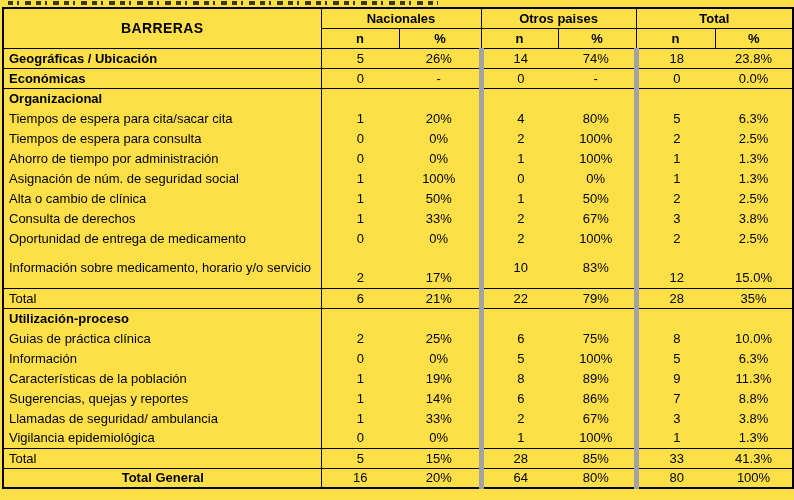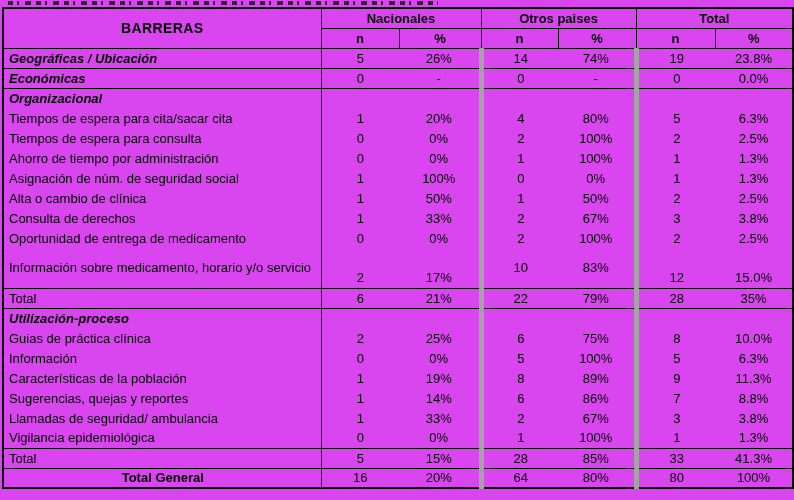--- a/index.html
+++ b/index.html
@@ -1,19 +1,19 @@
 <!DOCTYPE html>
 <html><head>
 <meta charset="utf-8">
 <style>
   * { box-sizing: border-box; }
   html, body { margin: 0; padding: 0; background: #ffffff; }
   .page {
     width: 794px; height: 500px; overflow: hidden;
-    background: #d946ef; color: #000;
+    background: #fde047; color: #000;
     font-family: "Liberation Sans", sans-serif;
     padding: 1px 8px 0 2px;
   }
   
   .top-strip {
     height: 4px; width: 430px; margin: 0 0 2px 6px; opacity: .85;
     background: repeating-linear-gradient(90deg,
       #1a1a1a 0 5px, transparent 5px 9px,
       #1a1a1a 9px 11px, transparent 11px 17px,
       #1a1a1a 17px 23px, transparent 23px 28px);
@@ -26,21 +26,21 @@
   thead th {
     border: 1px solid #000; font-weight: bold;
     text-align: center; height: 20px;
   }
   th.barreras { font-size: 14px; letter-spacing: .4px; }
   tbody td { height: 20px; vertical-align: middle; }
   td.label { text-align: left; border-right: 1px solid #000; padding-left: 5px; }
   td.num { text-align: center; }
   td.col-p1, td.col-p2 { border-right: 5px solid #a3a3a3; }
   tr.line-below td { border-bottom: 1px solid #000; }
-  td.bold { font-weight: bold; font-style: italic; }
+  td.bold { font-weight: bold; }
   td.center { text-align: center; font-weight: bold; }
   tr.tall { height: 40px; }
   tr.tall td.col-n1, tr.tall td.col-p1,
   tr.tall td.col-n3, tr.tall td.col-p3 { vertical-align: bottom; padding-bottom: 3px; }
   tr.tall td.col-n2, tr.tall td.col-p2 { vertical-align: middle; }
 </style>
 </head>
 <body>
 
 <div class="page">
@@ -73,21 +73,21 @@
         <th>%</th>
       </tr>
     </thead>
     <tbody>
         <tr class="line-below">
           <td class="label bold">Geográficas / Ubicación</td>
           <td class="num col-n1">5</td>
           <td class="num col-p1">26%</td>
           <td class="num col-n2">14</td>
           <td class="num col-p2">74%</td>
-          <td class="num col-n3">19</td>
+          <td class="num col-n3">18</td>
           <td class="num col-p3">23.8%</td>
         </tr>
         <tr class="line-below">
           <td class="label bold">Económicas</td>
           <td class="num col-n1">0</td>
           <td class="num col-p1">-</td>
           <td class="num col-n2">0</td>
           <td class="num col-p2">-</td>
           <td class="num col-n3">0</td>
           <td class="num col-p3">0.0%</td>

